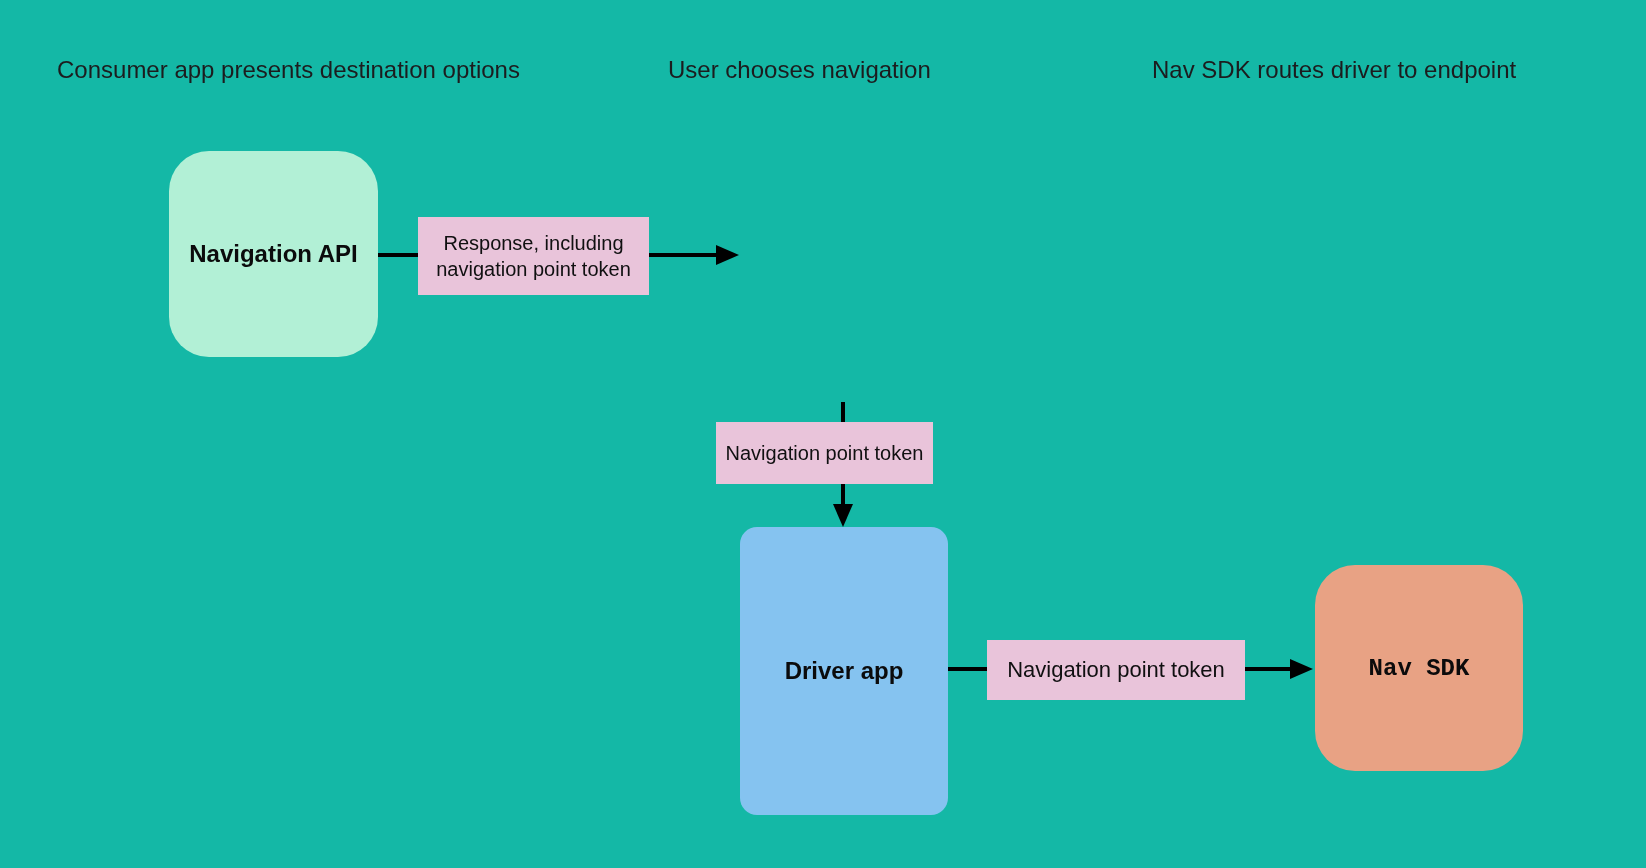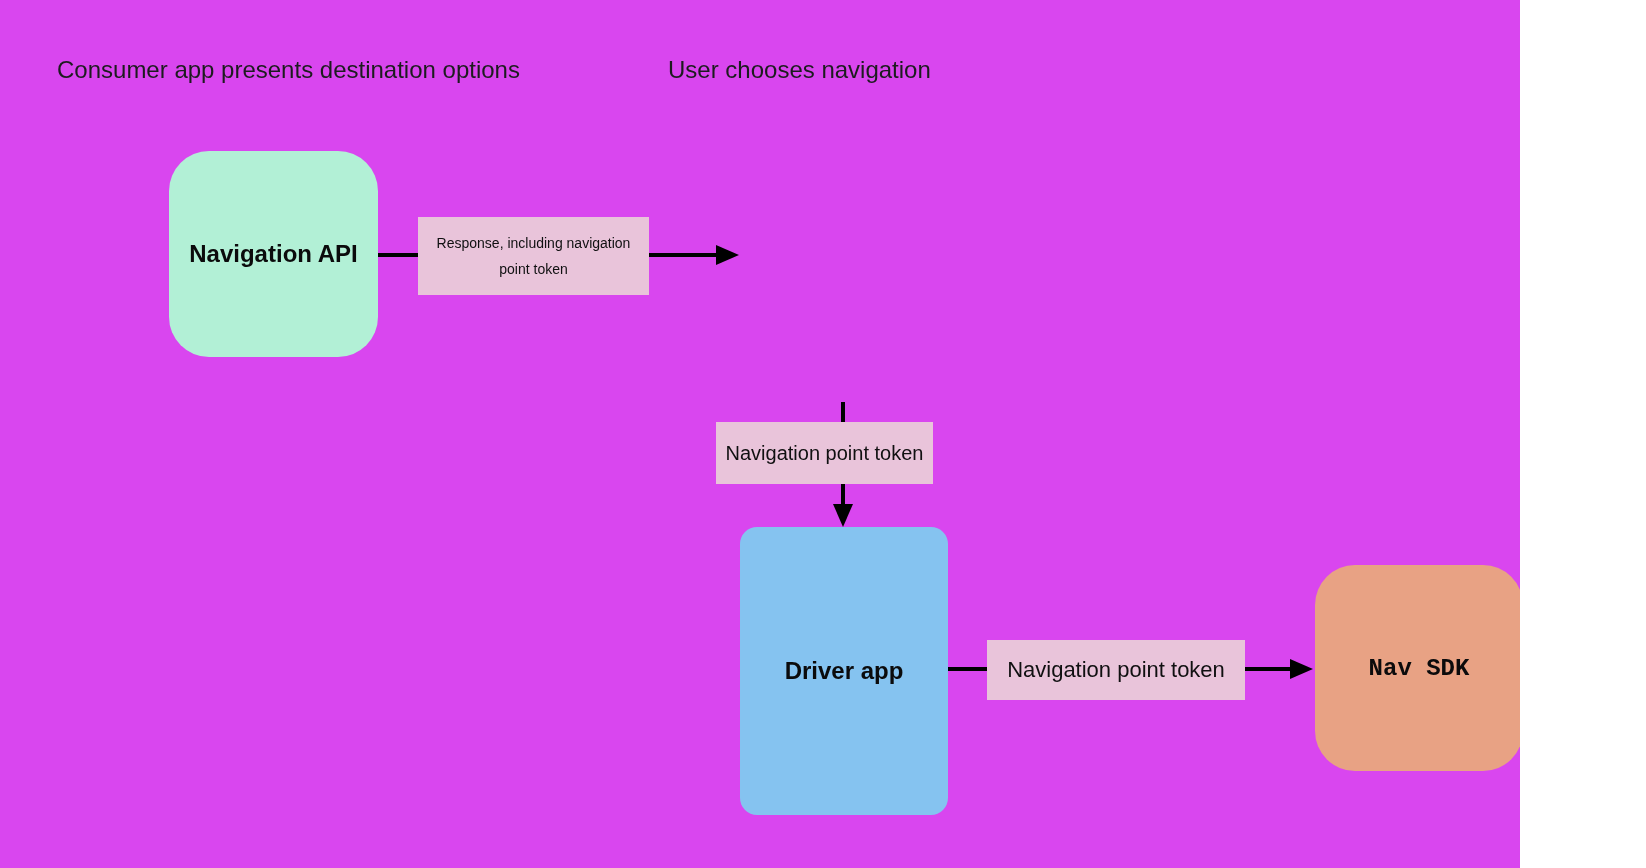--- a/index.html
+++ b/index.html
@@ -3,23 +3,23 @@
 <meta charset="utf-8">
 <style>
   html, body {
     margin: 0;
     padding: 0;
     background: #ffffff;
     font-family: "Liberation Sans", sans-serif;
   }
   .canvas {
     position: relative;
-    width: 1520px;
+    width: 1646px;
     height: 868px;
-    background: #d946ef;
+    background: #14b8a6;
     overflow: hidden;
   }
   .col-header {
     position: absolute;
     top: 56px;
     font-size: 24px;
     line-height: 28px;
     color: #1c1c1e;
     white-space: nowrap;
   }
@@ -65,21 +65,21 @@
     background: #e9c4da;
     color: #101011;
     display: flex;
     align-items: center;
     justify-content: center;
     text-align: center;
     z-index: 2;
   }
   .edge-label.lbl-response {
     left: 418px; top: 217px; width: 231px; height: 78px;
-    font-size: 14px; line-height: 26px;
+    font-size: 20px; line-height: 26px;
     padding: 0 10px; box-sizing: border-box;
   }
   .edge-label.lbl-token-mid {
     left: 716px; top: 422px; width: 217px; height: 62px;
     font-size: 20px;
   }
   .edge-label.lbl-token-right {
     left: 987px; top: 640px; width: 258px; height: 60px;
     font-size: 22px;
   }
@@ -121,20 +121,21 @@
   .e3-seg-b { left: 1245px; top: 667px; width: 46px; height: 4px; }
   .e3-head  { left: 1290px; top: 659px; }
 </style>
 </head>
 <body>
 
 <div class="canvas">
 
   <div class="col-header h1">Consumer app presents destination options</div>
   <div class="col-header h2">User chooses navigation</div>
+  <div class="col-header h3">Nav SDK routes driver to endpoint</div>
 
   <div class="node geocoding">
     <span class="node-label">Navigation API</span>
   </div>
 
 
   <div class="node driver">
     <span class="node-label">Driver app</span>
   </div>
 

